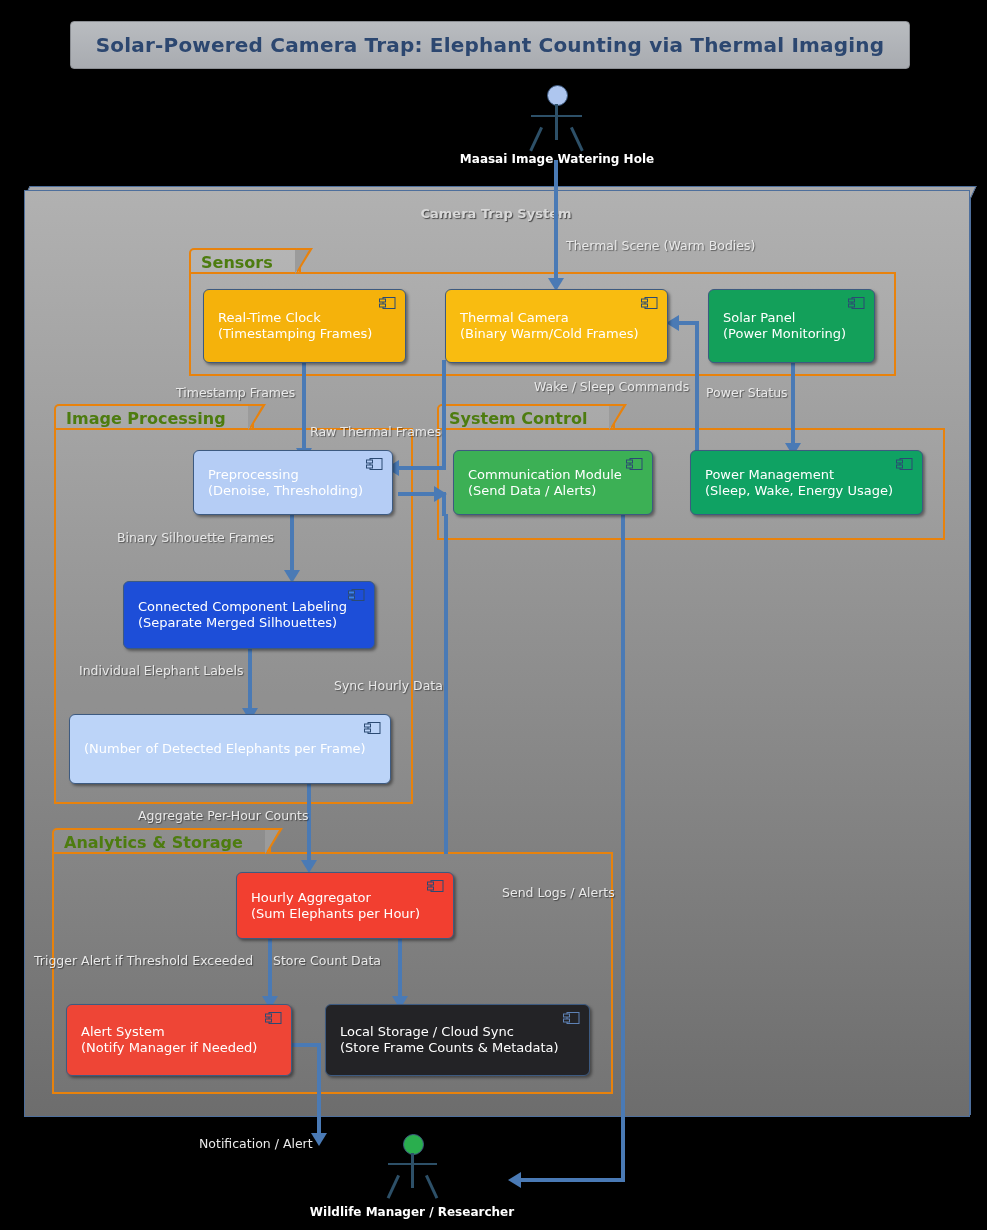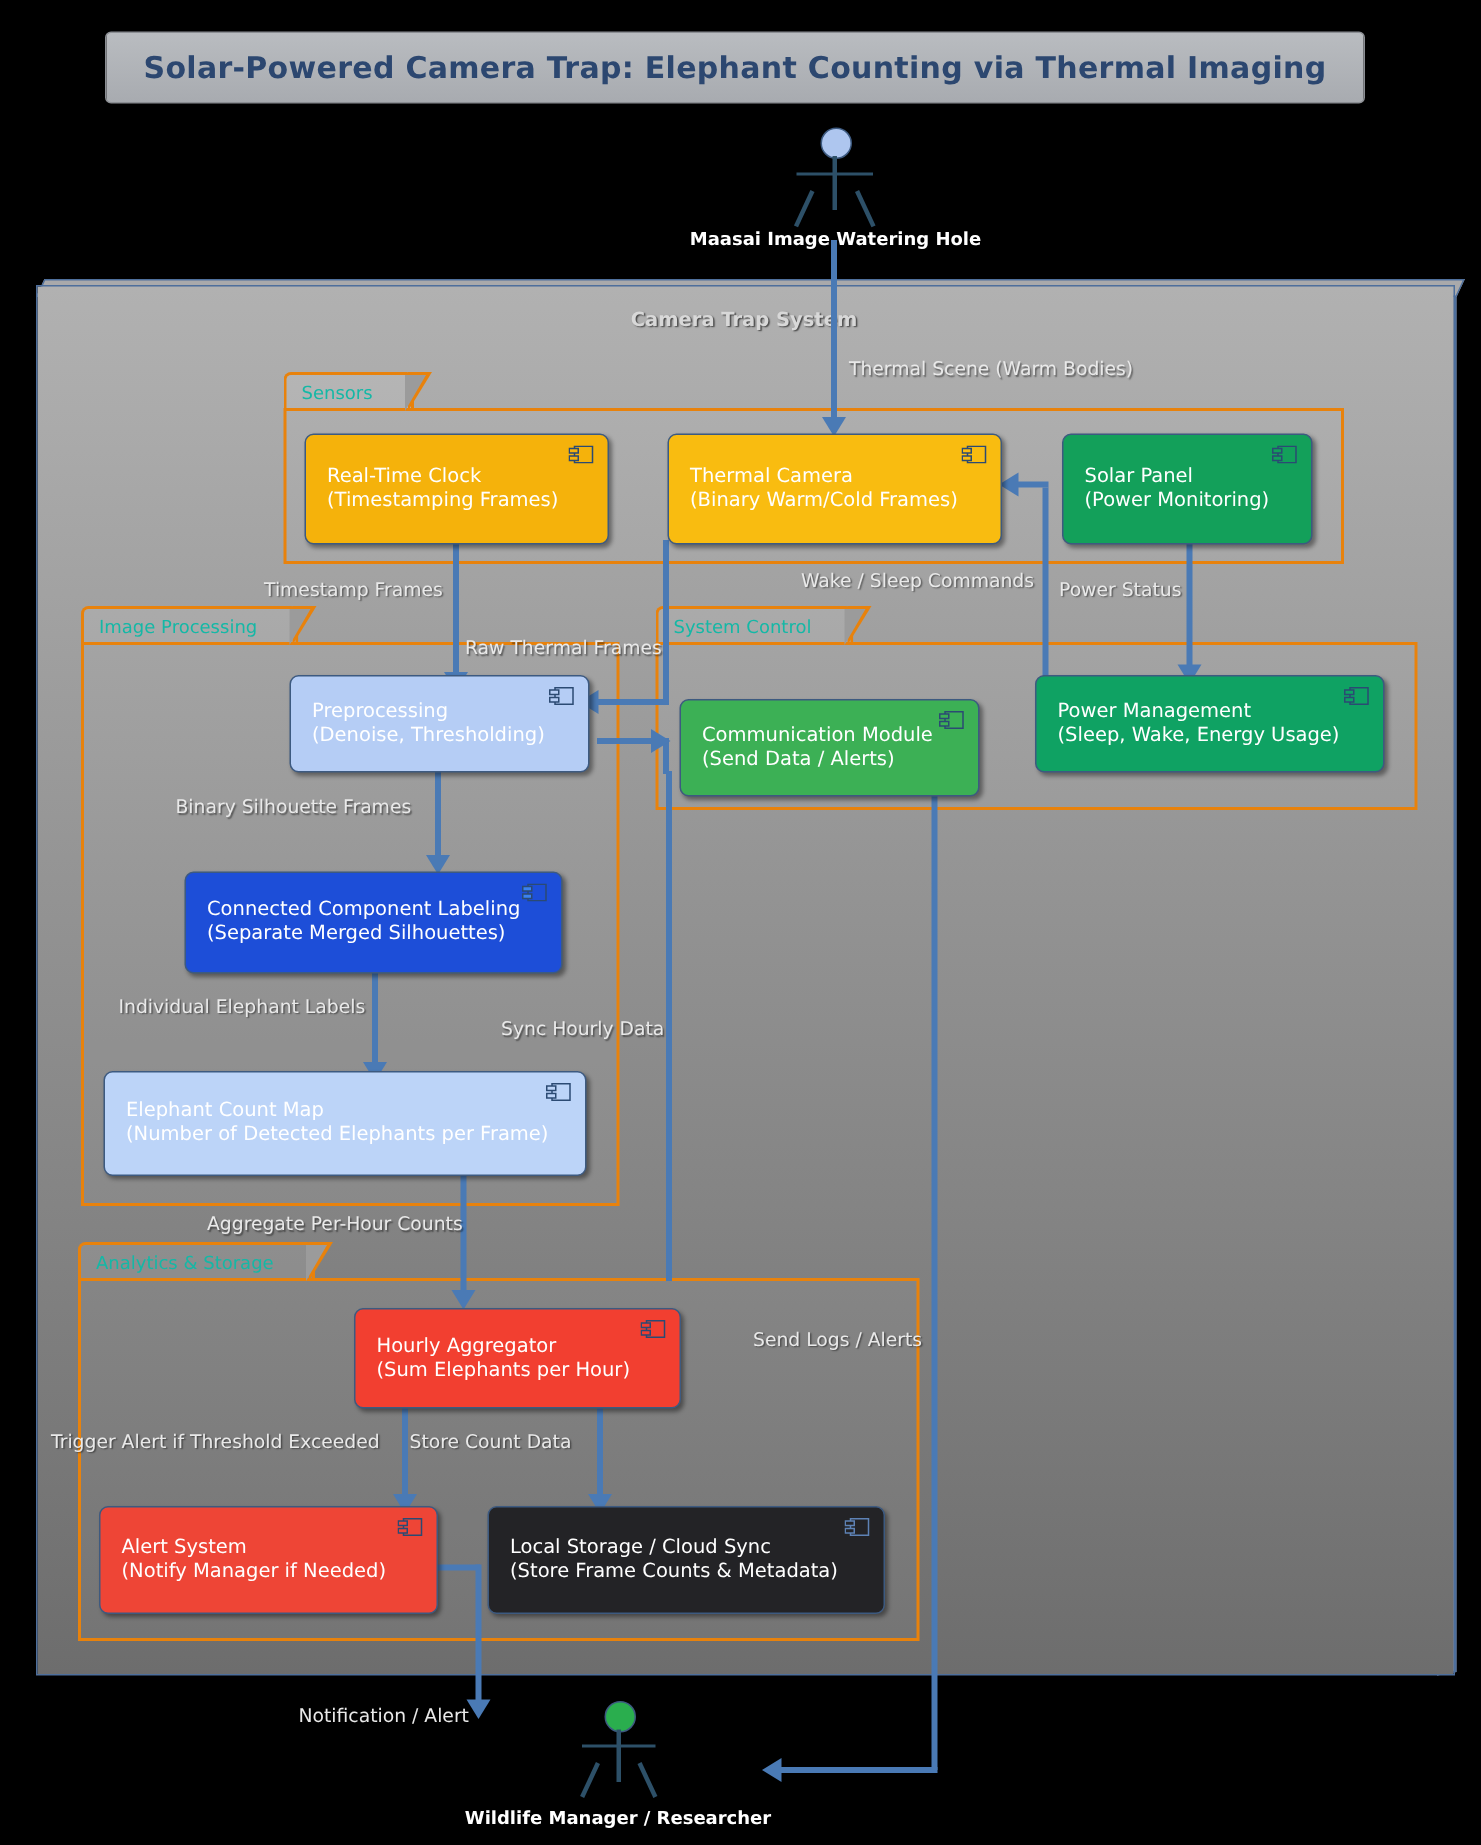--- a/index.html
+++ b/index.html
@@ -42,21 +42,21 @@
   }
 
   
   .pkg{border:2px solid #e8820c;background:rgba(255,255,255,.045);}
   .pkg-tab{
     border:2px solid #e8820c;border-bottom:none;
     background:rgba(255,255,255,.10);
     height:24px;display:flex;align-items:center;padding:0 26px 0 10px;
     border-radius:5px 5px 0 0;
   }
-  .pkg-tab span{font-size:12px;font-weight:normal;color:#14b8a6;}
+  .pkg-tab span{font-size:16px;font-weight:bold;color:#4d7c0f;}
   .pkg-tab:after{
     content:"";position:absolute;right:-14px;top:-2px;
     width:0;height:0;border-left:16px solid #e8820c;
     border-bottom:26px solid transparent;
   }
   .pkg-tab:before{
     content:"";position:absolute;right:-10px;top:0px;
     width:0;height:0;border-left:14px solid #9b9b9b;
     border-bottom:24px solid transparent;z-index:2;
   }
@@ -226,21 +226,21 @@
 <div class="abs comp" style="left:193px;top:450px;width:200px;height:65px;background:#b5cdf5;">
   <svg class="comp-icon" viewBox="0 0 17 12">
     <rect x="4" y="0.5" width="12" height="11" fill="none" stroke="#2b4a73" stroke-width="1"></rect>
     <rect x="0.5" y="2" width="6" height="3" fill="#b5cdf5" stroke="#2b4a73" stroke-width="1"></rect>
     <rect x="0.5" y="7" width="6" height="3" fill="#b5cdf5" stroke="#2b4a73" stroke-width="1"></rect>
   </svg>
   <div class="l1">Preprocessing</div>
   <div class="l2">(Denoise, Thresholding)</div>
 </div>
 
-<div class="abs comp" style="left:453px;top:450px;width:200px;height:65px;background:#3cb055;margin-top:16px;">
+<div class="abs comp" style="left:453px;top:450px;width:200px;height:65px;background:#3cb055;">
   <svg class="comp-icon" viewBox="0 0 17 12">
     <rect x="4" y="0.5" width="12" height="11" fill="none" stroke="#2b4a73" stroke-width="1"></rect>
     <rect x="0.5" y="2" width="6" height="3" fill="#3cb055" stroke="#2b4a73" stroke-width="1"></rect>
     <rect x="0.5" y="7" width="6" height="3" fill="#3cb055" stroke="#2b4a73" stroke-width="1"></rect>
   </svg>
   <div class="l1">Communication Module</div>
   <div class="l2">(Send Data / Alerts)</div>
 </div>
 
 <div class="abs comp" style="left:690px;top:450px;width:233px;height:65px;background:#0fa263;">
@@ -262,21 +262,20 @@
   <div class="l1">Connected Component Labeling</div>
   <div class="l2">(Separate Merged Silhouettes)</div>
 </div>
 
 <div class="abs comp" style="left:69px;top:714px;width:322px;height:70px;background:#bcd4f8;">
   <svg class="comp-icon" viewBox="0 0 17 12">
     <rect x="4" y="0.5" width="12" height="11" fill="none" stroke="#2b4a73" stroke-width="1"></rect>
     <rect x="0.5" y="2" width="6" height="3" fill="#bcd4f8" stroke="#2b4a73" stroke-width="1"></rect>
     <rect x="0.5" y="7" width="6" height="3" fill="#bcd4f8" stroke="#2b4a73" stroke-width="1"></rect>
   </svg>
-  <div class="l1">Elephant Count Map</div>
   <div class="l2">(Number of Detected Elephants per Frame)</div>
 </div>
 
 <div class="abs comp" style="left:236px;top:872px;width:218px;height:67px;background:#f23f30;">
   <svg class="comp-icon" viewBox="0 0 17 12">
     <rect x="4" y="0.5" width="12" height="11" fill="none" stroke="#2b4a73" stroke-width="1"></rect>
     <rect x="0.5" y="2" width="6" height="3" fill="#f23f30" stroke="#2b4a73" stroke-width="1"></rect>
     <rect x="0.5" y="7" width="6" height="3" fill="#f23f30" stroke="#2b4a73" stroke-width="1"></rect>
   </svg>
   <div class="l1">Hourly Aggregator</div>

